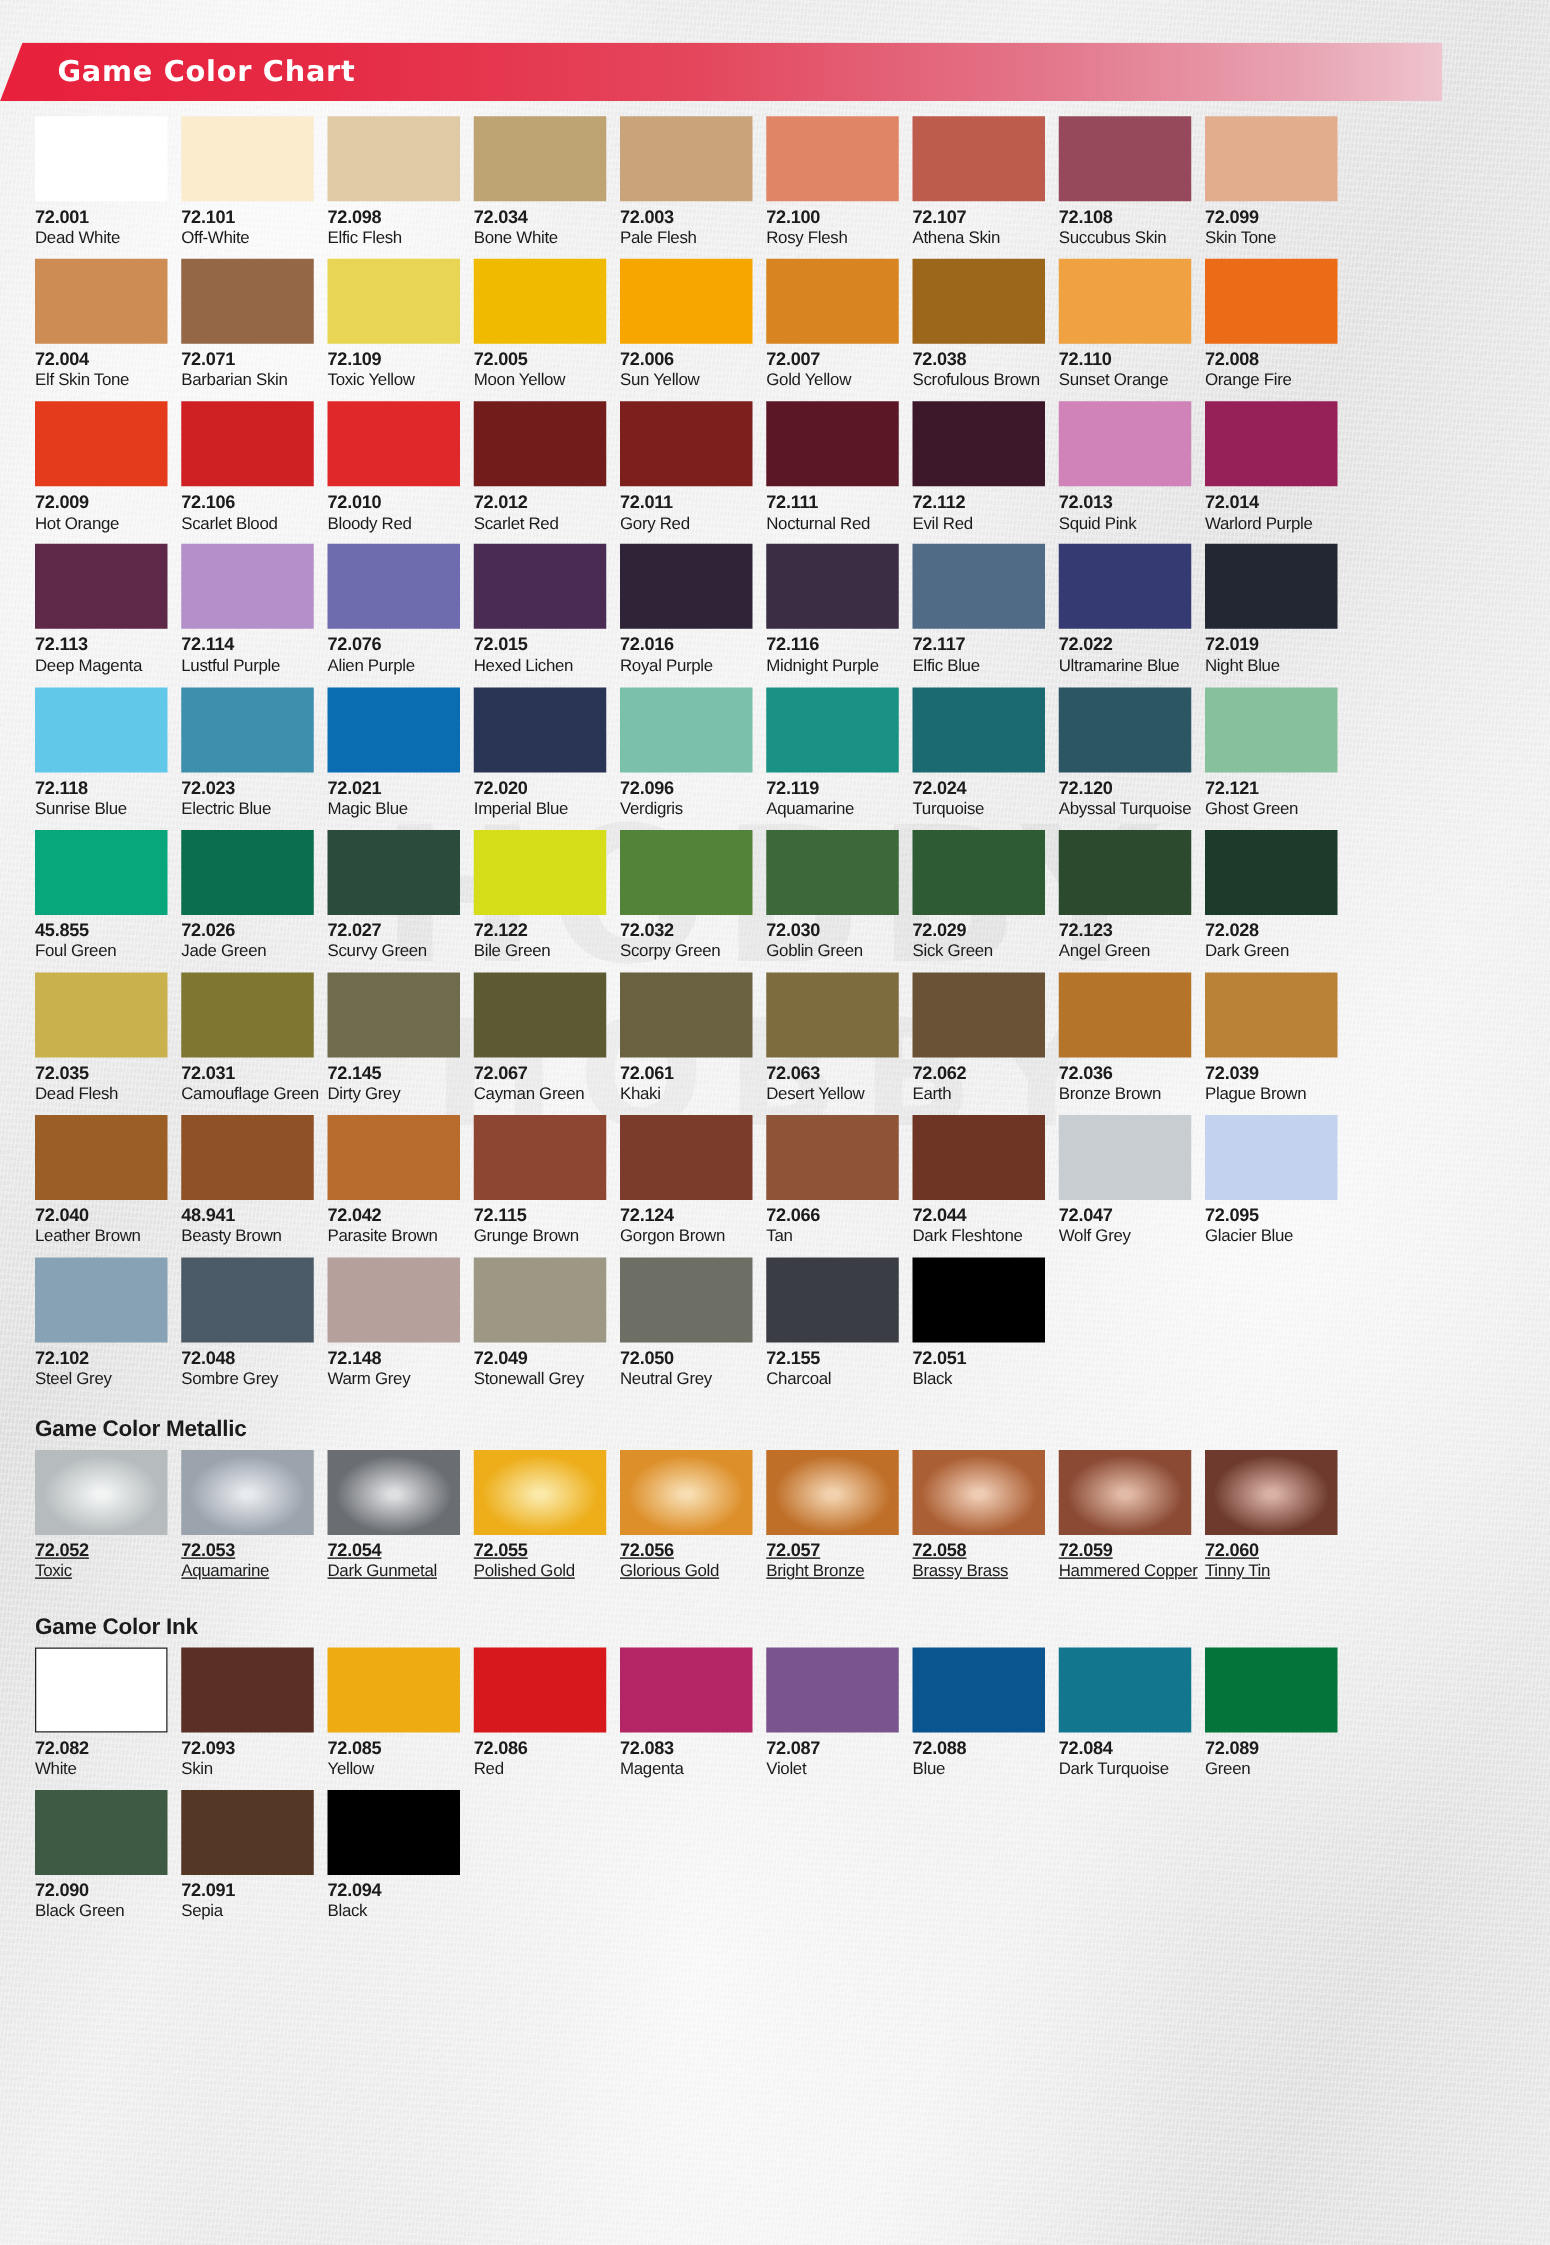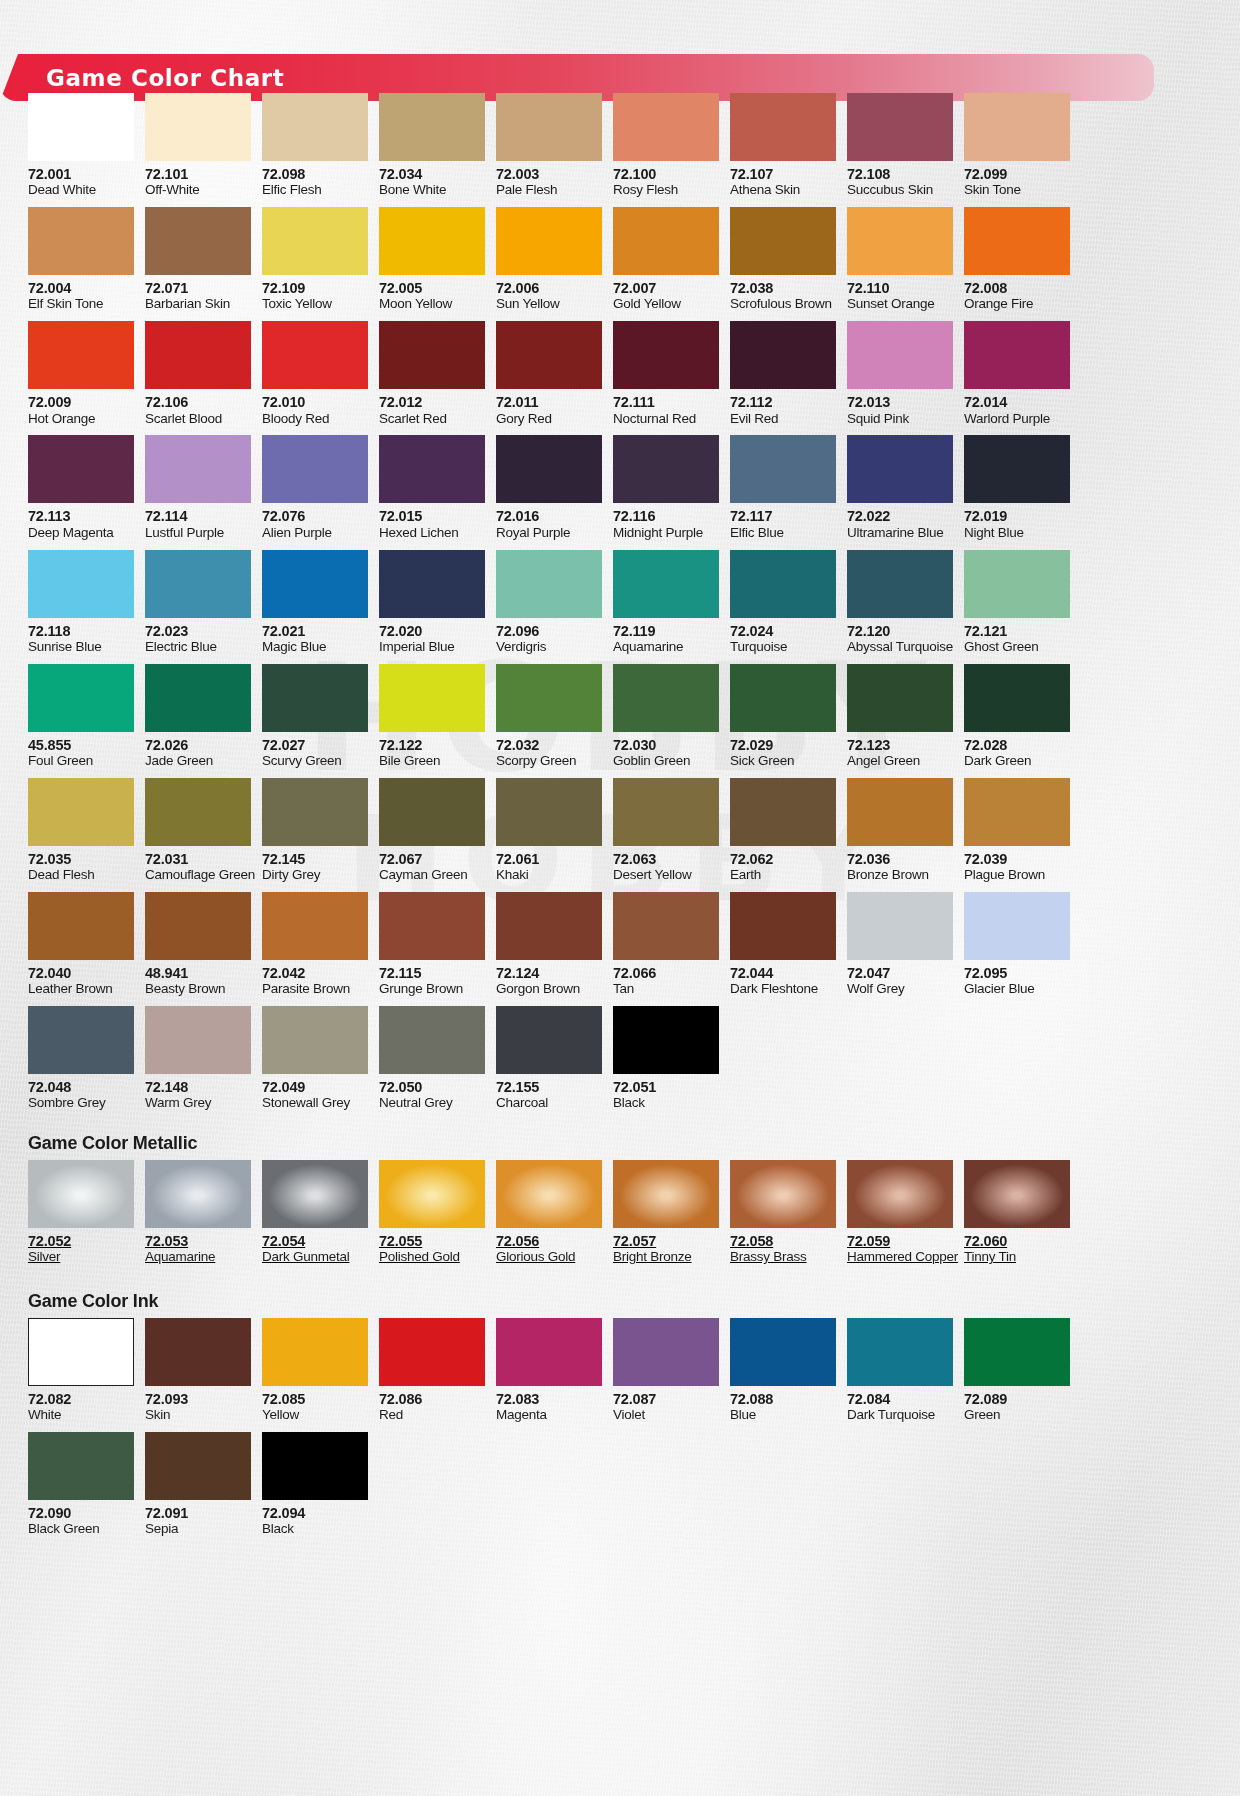--- a/index.html
+++ b/index.html
@@ -63,28 +63,27 @@
     position: relative;
     z-index: 2;
     width: 1240px;
     height: 1796px;
   }
 
   
   .banner {
     position: absolute;
     left: 0;
-    top: 54px;
+    top: 34px;
     width: 1154px;
     height: 47px;
     background: linear-gradient(90deg, #e8203c 0%, #e62a44 22%, #e4465c 48%, #e3758a 72%, #e8a3b2 90%, #eec4ce 100%);
     clip-path: polygon(18px 0, 100% 0, 100% 100%, 0 100%);
     display: flex;
     align-items: center;
-    border-radius: 16px;
   }
   .banner-title {
     margin-left: 46px;
     color: #ffffff;
     font-family: "DejaVu Sans", sans-serif;
     font-weight: bold;
     font-size: 23px;
     letter-spacing: 0.6px;
   }
 
@@ -664,20 +663,27 @@
         </div>
       </div>
       <div class="cell">
         <div class="swatch" style="background: rgb(195, 210, 238);"></div>
         <div class="labels">
           <div class="code">72.095</div>
           <div class="name">Glacier Blue</div>
         </div>
       </div>
       <div class="cell">
+        <div class="swatch" style="background: rgb(135, 162, 181);"></div>
+        <div class="labels">
+          <div class="code">72.102</div>
+          <div class="name">Steel Grey</div>
+        </div>
+      </div>
+      <div class="cell">
         <div class="swatch" style="background: rgb(74, 90, 102);"></div>
         <div class="labels">
           <div class="code">72.048</div>
           <div class="name">Sombre Grey</div>
         </div>
       </div>
       <div class="cell">
         <div class="swatch" style="background: rgb(182, 160, 156);"></div>
         <div class="labels">
           <div class="code">72.148</div>
@@ -713,21 +719,21 @@
         </div>
       </div>
     </div>
 
   <div class="section-heading" id="heading-metallic">Game Color Metallic</div>
   <div class="grid" id="grid-metal">
       <div class="cell">
         <div class="swatch" style="background: radial-gradient(at 50% 52%, rgb(242, 244, 244) 0%, rgb(242, 244, 244) 6%, rgb(182, 188, 190) 62%, rgb(182, 188, 190) 100%);"></div>
         <div class="labels">
           <div class="code">72.052</div>
-          <div class="name">Silver</div>
+          <div class="name">Toxic</div>
         </div>
       </div>
       <div class="cell">
         <div class="swatch" style="background: radial-gradient(at 50% 52%, rgb(231, 234, 238) 0%, rgb(231, 234, 238) 6%, rgb(155, 163, 173) 62%, rgb(155, 163, 173) 100%);"></div>
         <div class="labels">
           <div class="code">72.053</div>
           <div class="name">Aquamarine</div>
         </div>
       </div>
       <div class="cell">

